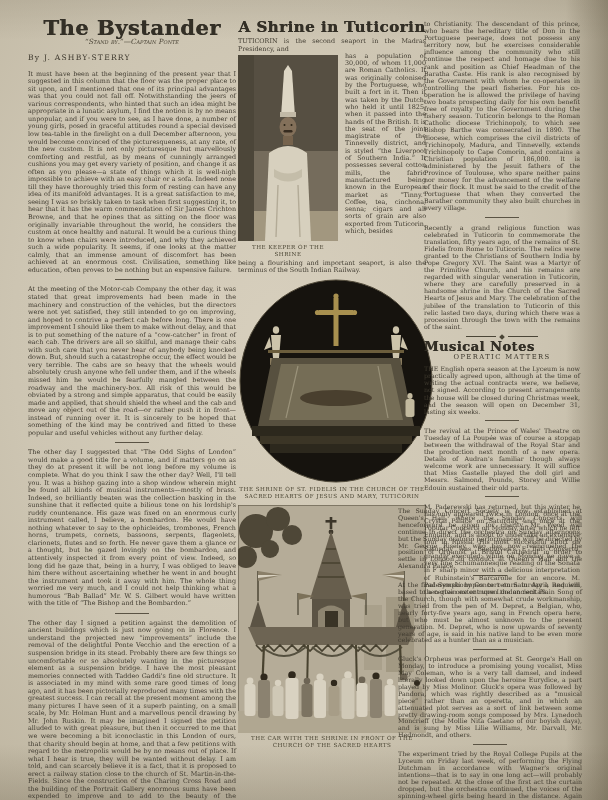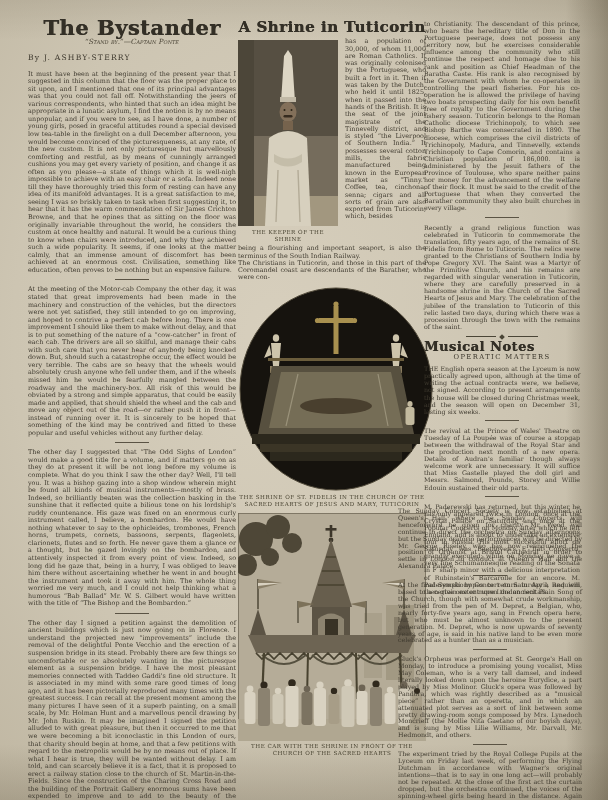--- a/index.html
+++ b/index.html
@@ -24,21 +24,21 @@
   .article-title{font-size:15px;text-align:center;margin:0 0 7px;}
   .musical-title{font-size:13px;text-align:left;margin:3px 0 4px;}
   .section-heading{font-size:6.8px;text-align:center;letter-spacing:1.4px;margin:0 0 4px;color:#3c372c;}
   .rule{width:34px;height:1px;background:#5a5344;margin:5px auto 6px;}
   .ornament-divider{display:flex;justify-content:center;align-items:center;margin:5px auto 4px;}
   .orn-line{width:30px;height:1px;background:#4a4536;}
   .orn-diamond{width:4px;height:4px;background:#4a4536;transform:rotate(45deg);margin:0 4px;}
   .caption{font-size:5.6px;line-height:7px;letter-spacing:.5px;text-align:center;color:#46412f;margin:2px 0 5px;}
   .keeper-figure{float:left;width:100px;margin:2px 7px 2px 0;}
   .keeper-figure .caption{margin:3px 0 0;}
-  .wrap-block{overflow:hidden;margin-top:6px;}
+  .wrap-block{overflow:hidden;}
   .clearfix::after{content:"";display:block;clear:both;}
   figure{margin:0;}
   .shrine-figure{text-align:center;margin:4px 0 0;}
   .car-figure{text-align:center;margin:4px 0 0;}
   svg{display:block;}
   .shrine-figure svg,.car-figure svg{margin:0 auto;}
 </style>
 </head>
 <body>
 
@@ -50,20 +50,21 @@
   <div class="rule"></div>
   <p>At the meeting of the Motor-cab Company the other day, it was stated that great improvements had been made in the machinery and construction of the vehicles, but the directors were not yet satisfied, they still intended to go on improving, and hoped to contrive a perfect cab before long.  There is one improvement I should like them to make without delay, and that is to put something of the nature of a “cow-catcher” in front of each cab.  The drivers are all so skilful, and manage their cabs with such care that you never hear of anybody being knocked down.  But, should such a catastrophe occur, the effect would be very terrible.  The cabs are so heavy that the wheels would absolutely crush anyone who fell under them, and if the wheels missed him he would be fearfully mangled between the roadway and the machinery-box.  All risk of this would be obviated by a strong and simple apparatus, that could be easily made and applied, that should shield the wheel and the cab and move any object out of the road—or rather push it in front—instead of running over it.  It is sincerely to be hoped that something of the kind may be contrived and fitted to these popular and useful vehicles without any further delay.</p>
   <div class="rule"></div>
   <p>The other day I suggested that “The Odd Sighs of London” would make a good title for a volume, and if matters go on as they do at present it will be not long before my volume is complete.  What do you think I saw the other day?  Well, I'll tell you.  It was a bishop gazing into a shop window wherein might be found all kinds of musical instruments—mostly of brass.  Indeed, so brilliantly beaten was the collection basking in the sunshine that it reflected quite a bilious tone on his lordship's ruddy countenance.  His gaze was fixed on an enormous curly instrument called, I believe, a bombardon.  He would have nothing whatever to say to the ophicleides, trombones, French horns, trumpets, cornets, bassoons, serpents, flageolets, clarionets, flutes and so forth.  He never gave them a glance or a thought, but he gazed lovingly on the bombardon, and attentively inspected it from every point of view.  Indeed, so long did he gaze that, being in a hurry, I was obliged to leave him there without ascertaining whether he went in and bought the instrument and took it away with him.  The whole thing worried me very much, and I could not help thinking what a humorous “Bab Ballad” Mr. W. S. Gilbert would have written with the title of “The Bishop and the Bombardon.”</p>
   <div class="rule"></div>
   <p>The other day I signed a petition against the demolition of ancient buildings which is just now going on in Florence.  I understand the projected new “improvements” include the removal of the delightful Ponte Vecchio and the erection of a suspension bridge in its stead.  Probably there are few things so uncomfortable or so absolutely wanting in the picturesque element as a suspension bridge.  I have the most pleasant memories connected with Taddeo Gaddi's fine old structure.  It is associated in my mind with some rare good times of long ago, and it has been pictorially reproduced many times with the greatest success.  I can recall at the present moment among the many pictures I have seen of it a superb painting, on a small scale, by Mr. Holman Hunt and a marvellous pencil drawing by Mr. John Ruskin.  It may be imagined I signed the petition alluded to with great pleasure, but then it occurred to me that we were becoming a bit iconoclastic in this London of ours, that charity should begin at home, and that a few petitions with regard to the metropolis would be by no means out of place.  If what I hear is true, they will be wanted without delay.  I am told, and can scarcely believe it is a fact, that it is proposed to erect a railway station close to the church of St. Martin-in-the-Fields.  Since the construction of the Charing Cross Road and the building of the Portrait Gallery enormous sums have been expended to improve and to add to the beauty of the neighbourhood, and it is difficult to believe that all this thought and expenditure is to be rendered useless for the benefit of a railway company.</p>
 </div>
 
 <div id="mid-col" class="col">
   <h2 class="gothic article-title">A Shrine in Tuticorin</h2>
+  <p>TUTICORIN is the second seaport in the Madras Presidency, and</p>
 
   <div class="wrap-block clearfix">
     <figure class="keeper-figure">
       <svg viewBox="0 0 100 186" width="100" height="186" role="img">
         <rect width="100" height="186" fill="#564f42"></rect>
         <rect y="96" width="100" height="90" fill="#756c5c"></rect>
         <rect y="156" width="100" height="30" fill="#a2977f"></rect>
         <rect width="16" height="186" fill="#4c4639"></rect>
         <g>
           <polygon points="43,62 46,16 50,10 54,16 57,62" fill="#ddd6c4"></polygon>
@@ -77,21 +78,20 @@
           <path d="M36 114 Q50 123 64 114 L64 122 Q50 131 36 122 Z" fill="#c4bda9"></path>
           <path d="M40 130 L38 182 M60 130 L62 182" stroke="#b3ab97" stroke-width="1.4" fill="none"></path>
         </g>
       </svg>
       <figcaption class="caption">THE KEEPER OF THE SHRINE</figcaption>
     </figure>
     <p>has a population of 30,000, of whom 11,000 are Roman Catholics.  It was originally colonised by the Portuguese, who built a fort in it.  Then it was taken by the Dutch, who held it until 1825, when it passed into the hands of the British.  It is the seat of the joint magistrate of the Tinnevelly district, and is styled “the Liverpool of Southern India.”  It possesses several cotton mills, the fabric manufactured being known in the European market as “Tinny.”  Coffee, tea, cinchona, senna; cigars and all sorts of grain are also exported from Tuticorin, which, besides</p>
   </div>
 
   <p>being a flourishing and important seaport, is also the terminus of the South Indian Railway.</p>
-  <p>The Christians in Tuticorin, and those in this part of the Coromandel coast are descendants of the Barather, who were con-</p>
 
   <figure class="shrine-figure">
     <svg viewBox="0 0 196 206" width="196" height="206" role="img">
       <ellipse cx="98" cy="103" rx="96" ry="101" fill="#16130e"></ellipse>
       <ellipse cx="98" cy="103" rx="96" ry="101" fill="none" stroke="#514a3a" stroke-width="1"></ellipse>
       <g fill="#a8904f">
         <rect x="95.5" y="20" width="5" height="48"></rect>
         <rect x="81" y="32" width="34" height="5"></rect>
         <circle cx="98" cy="18" r="2.6"></circle>
         <circle cx="79.5" cy="34.5" r="2.6"></circle>

